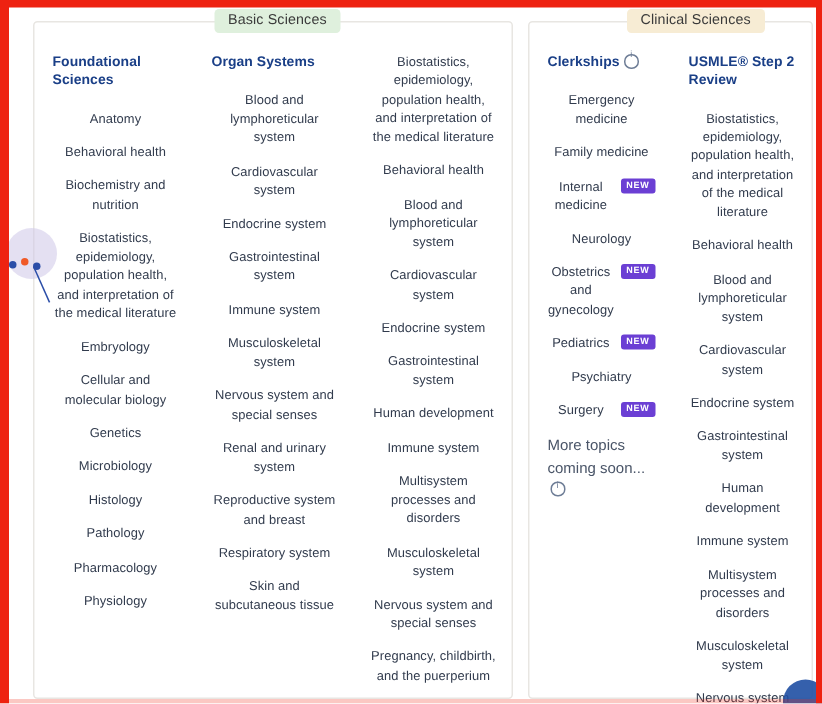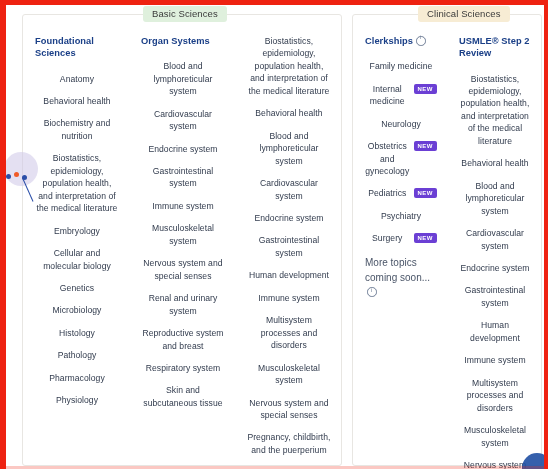--- a/index.html
+++ b/index.html
@@ -389,20 +389,25 @@
     <div class="cols">
 
       <div class="col">
         <div class="col-title">
           <span>Clerkships</span>
           <span class="info-icon"></span>
         </div>
         <ul class="items">
           <li>
               <span class="row">
+                <span class="txt">Emergency medicine</span>
+              </span>
+            </li>
+          <li>
+              <span class="row">
                 <span class="txt">Family medicine</span>
               </span>
             </li>
           <li>
               <span class="row">
                 <span class="txt">Internal medicine</span>
                 <span class="badge-new">NEW</span>
               </span>
             </li>
           <li>

